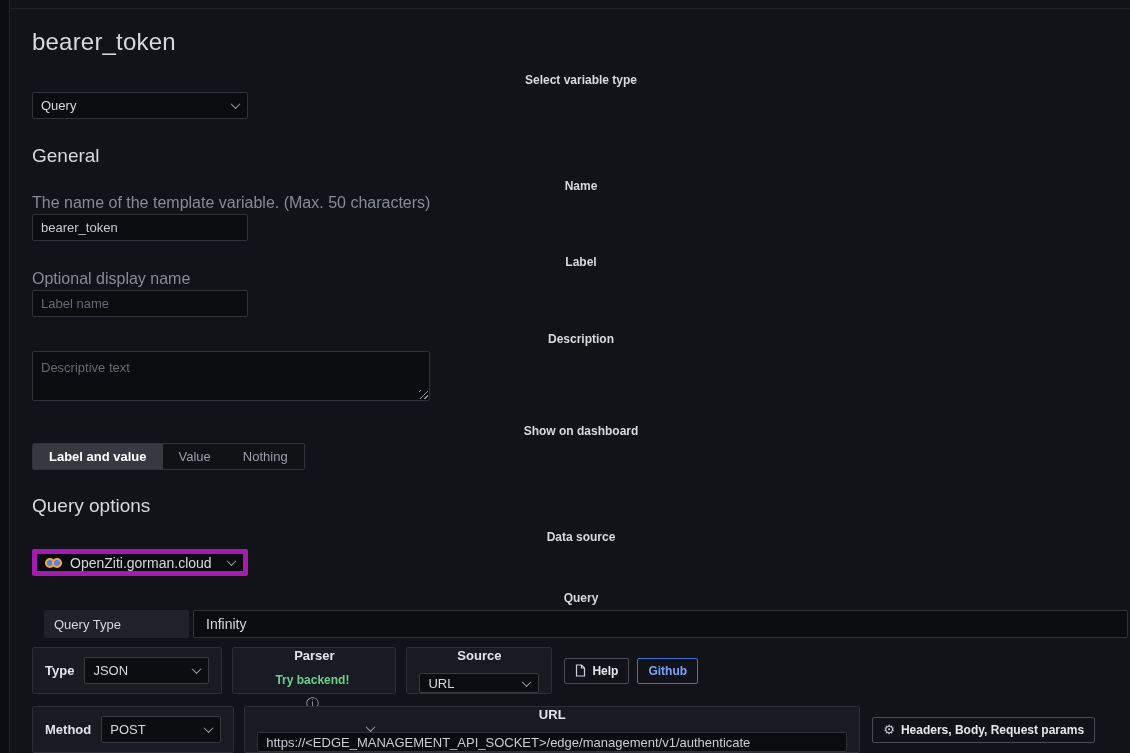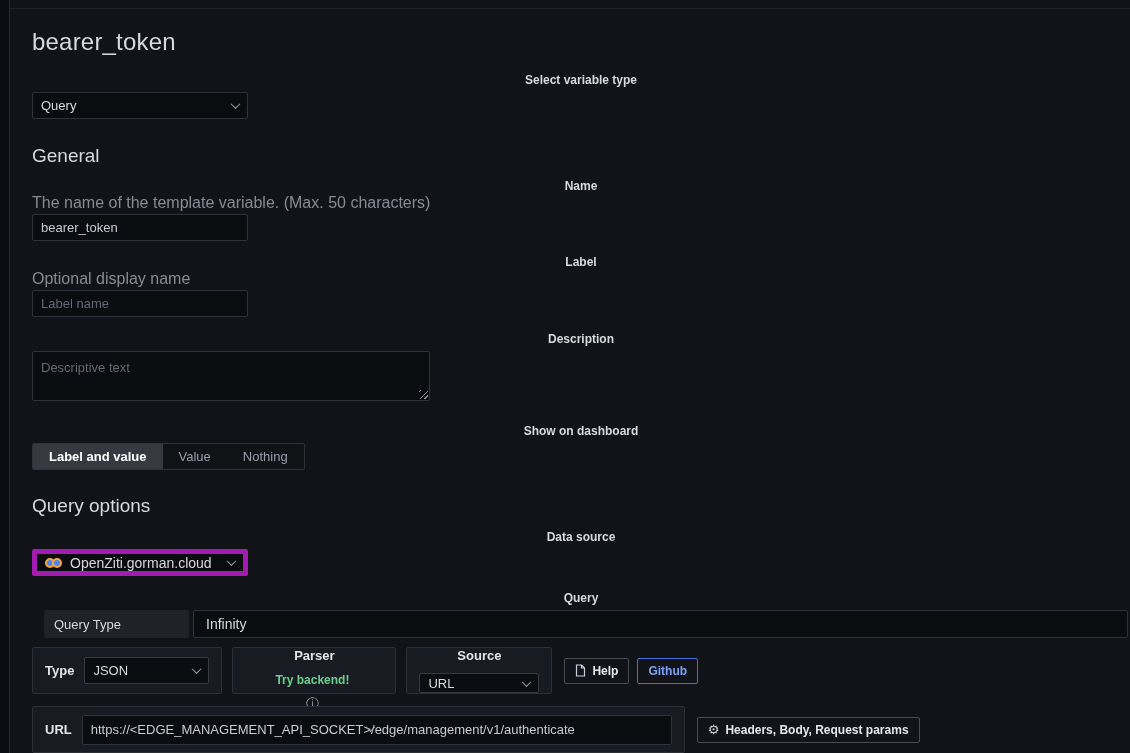--- a/index.html
+++ b/index.html
@@ -238,20 +238,27 @@
         <path d="M6.5 1v3h3" stroke="#ccccdc" stroke-width="1.2"></path>
       </svg>
       <span>Help</span>
     </button>
     <button class="btn btn-github ml8">
       <span>Github</span>
     </button>
   </div>
 
   <div class="editor-row mt-row2">
+    <div class="editor-box">
+      <span class="box-label">Method</span>
+      <div class="select inner-select w120">
+        <span class="sel-text">POST</span>
+        <span class="chev"></span>
+      </div>
+    </div>
 
     <div class="editor-box">
       <span class="box-label">URL</span>
       <input class="text-input url-input" value="https://&lt;EDGE_MANAGEMENT_API_SOCKET&gt;/edge/management/v1/authenticate" style="">
     </div>
 
     <button class="btn ml12">
       <span class="gear-glyph">⚙</span>
       <span>Headers, Body, Request params</span>
     </button>

